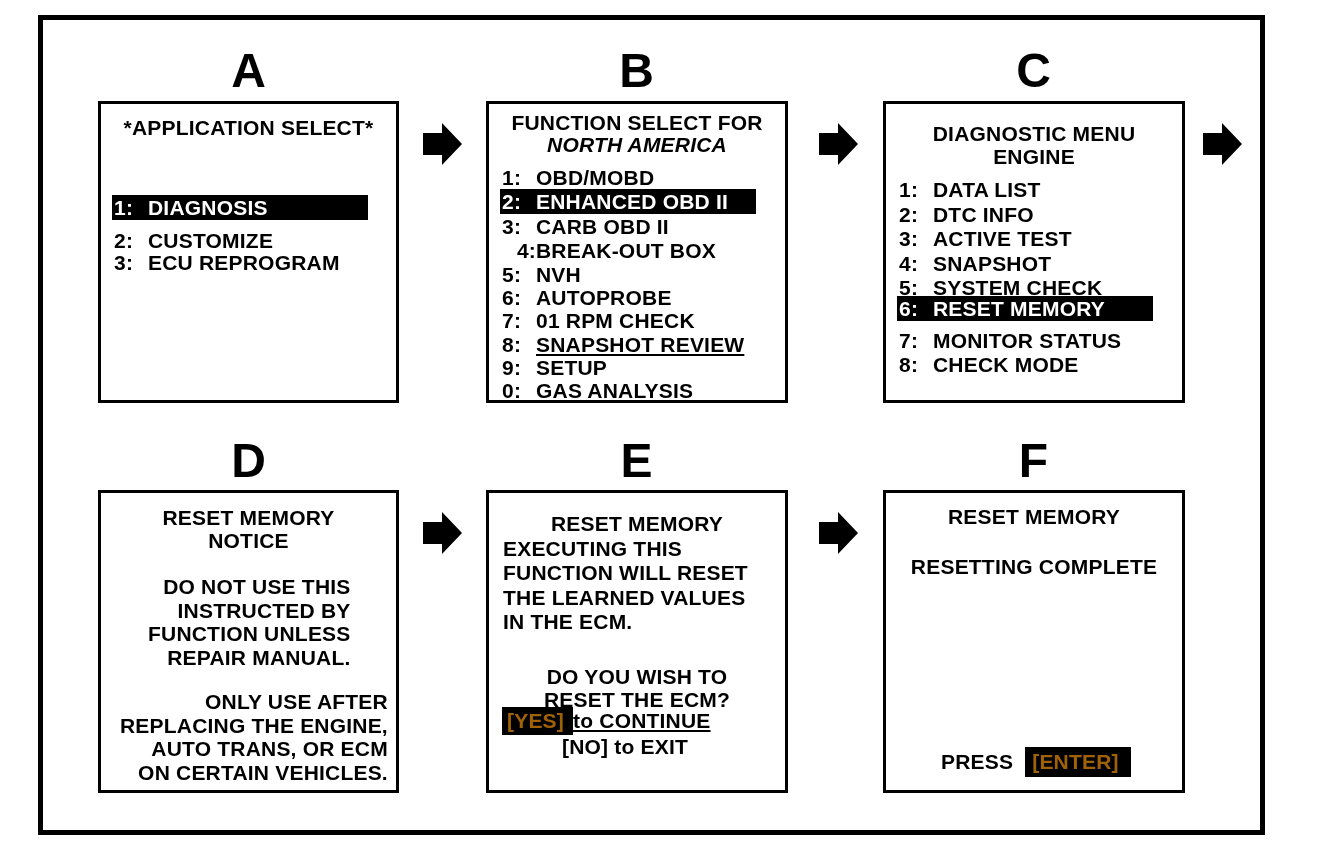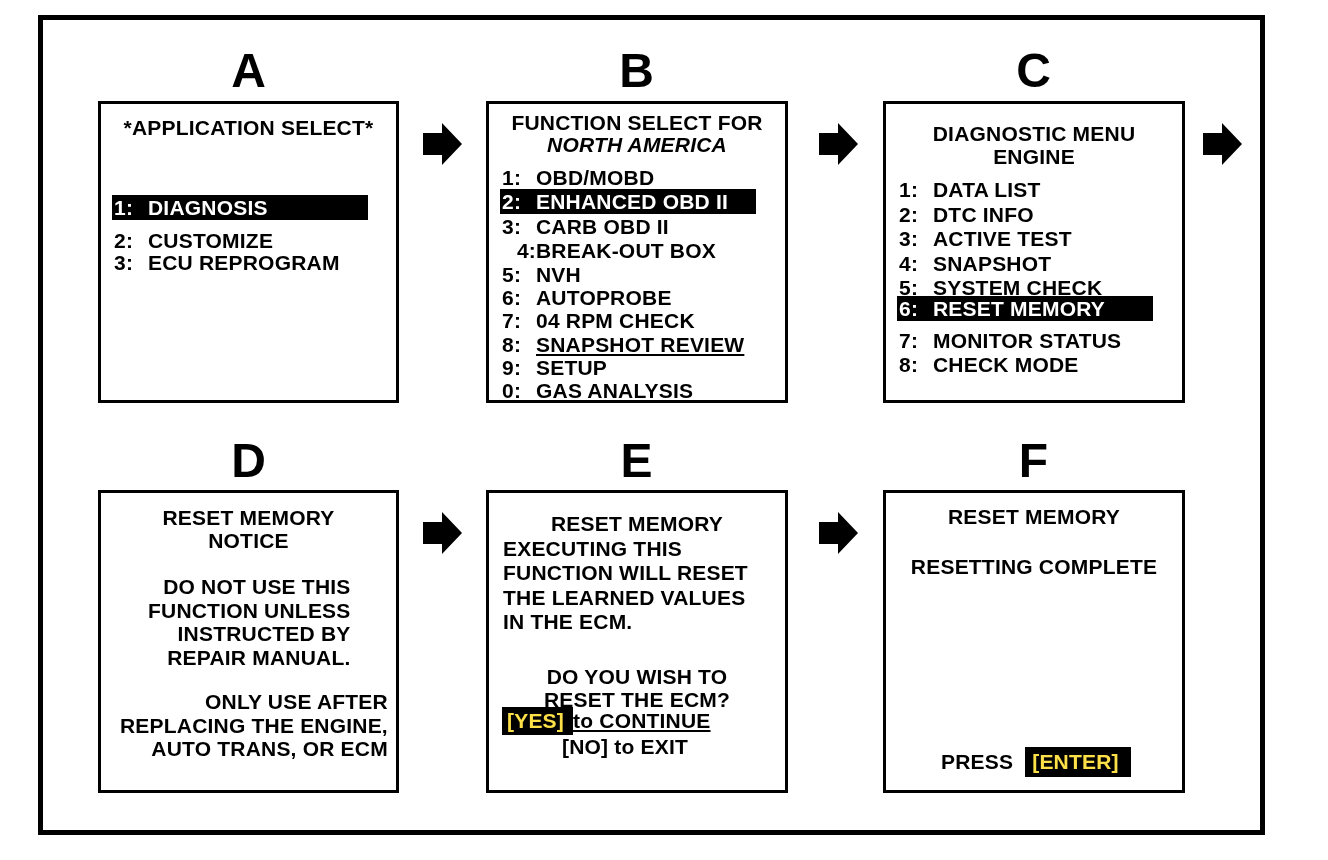--- a/index.html
+++ b/index.html
@@ -10,21 +10,21 @@
   .letter{position:absolute;width:302px;text-align:center;font-size:48px;
           font-weight:bold;letter-spacing:1px;line-height:1;}
   .panel{position:absolute;border:3px solid #000;box-sizing:border-box;background:#ffffff;
          font-size:21px;letter-spacing:0.2px;}
   .ttl{position:absolute;left:0;width:100%;text-align:center;line-height:23px;white-space:nowrap;}
   .mrow{position:absolute;left:11px;padding-left:2px;height:25px;line-height:25px;white-space:nowrap;}
   .mrow .num{display:inline-block;width:34px;}
   .mrow.sel{background:#000;color:#fff;width:254px;}
   .blk{position:absolute;white-space:nowrap;}
   .ctr{position:absolute;left:0;width:100%;text-align:center;white-space:nowrap;}
-  .key{background:#000;color:#fde047;padding:2px 9px 3px 5px;}
+  .key{background:#000;color:#a16207;padding:2px 9px 3px 5px;}
   .arrow{position:absolute;width:40px;height:44px;}
   .lh235{line-height:23.5px;text-align:right;}
   .lh24{line-height:24.4px;}
 </style>
 </head>
 <body>
 
 <div id="page">
   <div class="frame">
 
@@ -66,21 +66,21 @@
 
     <div class="panel" style="left:443px;top:81px;width:302px;height:302px;">
       <div class="ttl" style="top:7px;">FUNCTION SELECT FOR</div>
       <div class="ttl" style="top:29px;font-style:italic;">NORTH AMERICA</div>
       <div class="mrow" style="top:61px;"><span class="num">1:</span><span>OBD/MOBD</span></div>
       <div class="mrow sel" style="top:85px;"><span class="num">2:</span><span>ENHANCED OBD II</span></div>
       <div class="mrow" style="top:110px;"><span class="num">3:</span><span>CARB OBD II</span></div>
       <div class="mrow" style="top:134px;text-align:right;"><span class="num">4:</span><span>BREAK-OUT BOX</span></div>
       <div class="mrow" style="top:158px;"><span class="num">5:</span><span>NVH</span></div>
       <div class="mrow" style="top:181px;"><span class="num">6:</span><span>AUTOPROBE</span></div>
-      <div class="mrow" style="top:204px;"><span class="num">7:</span><span>04 RPM CHECK</span></div>
+      <div class="mrow" style="top:204px;"><span class="num">7:</span><span>01 RPM CHECK</span></div>
       <div class="mrow" style="top:228px;text-decoration:underline;"><span class="num">8:</span><span>SNAPSHOT REVIEW</span></div>
       <div class="mrow" style="top:251px;"><span class="num">9:</span><span>SETUP</span></div>
       <div class="mrow" style="top:274px;"><span class="num">0:</span><span>GAS ANALYSIS</span></div>
     </div>
 
     <div class="panel" style="left:840px;top:81px;width:302px;height:302px;">
       <div class="ttl" style="top:18px;">DIAGNOSTIC MENU</div>
       <div class="ttl" style="top:41px;">ENGINE</div>
       <div class="mrow" style="top:73px;"><span class="num">1:</span><span>DATA LIST</span></div>
       <div class="mrow" style="top:98px;"><span class="num">2:</span><span>DTC INFO</span></div>
@@ -90,28 +90,29 @@
       <div class="mrow sel" style="top:192px;"><span class="num">6:</span><span>RESET MEMORY</span></div>
       <div class="mrow" style="top:224px;"><span class="num">7:</span><span>MONITOR STATUS</span></div>
       <div class="mrow" style="top:248px;"><span class="num">8:</span><span>CHECK MODE</span></div>
     </div>
 
     <div class="panel" style="left:55px;top:470px;width:301px;height:303px;">
       <div class="ttl" style="top:13px;">RESET MEMORY</div>
       <div class="ttl" style="top:36px;">NOTICE</div>
       <div class="blk lh235" style="left:47px;top:82px;">
         <div>DO NOT USE THIS</div>
+        <div>INSTRUCTED BY</div>
         <div>FUNCTION UNLESS</div>
-        <div>INSTRUCTED BY</div>
         <div>REPAIR MANUAL.</div>
       </div>
       <div class="blk lh235" style="left:19px;top:197px;">
         <div>ONLY USE AFTER</div>
         <div>REPLACING THE ENGINE,</div>
         <div>AUTO TRANS, OR ECM</div>
+        <div>ON CERTAIN VEHICLES.</div>
       </div>
     </div>
 
     <div class="panel" style="left:443px;top:470px;width:302px;height:303px;">
       <div class="ttl" style="top:19px;">RESET MEMORY</div>
       <div class="blk lh24" style="left:14px;top:44px;">
         <div>EXECUTING THIS</div>
         <div>FUNCTION WILL RESET</div>
         <div>THE LEARNED VALUES</div>
         <div>IN THE ECM.</div>

